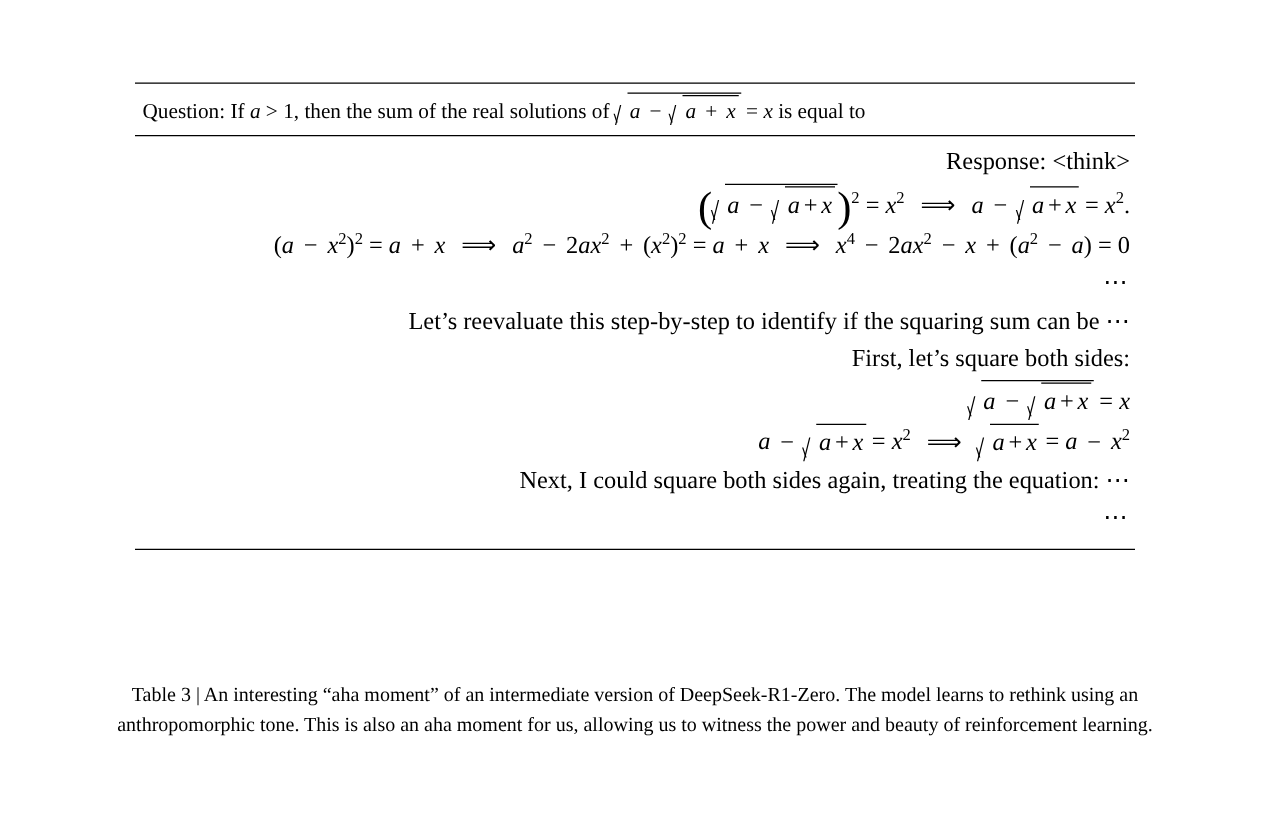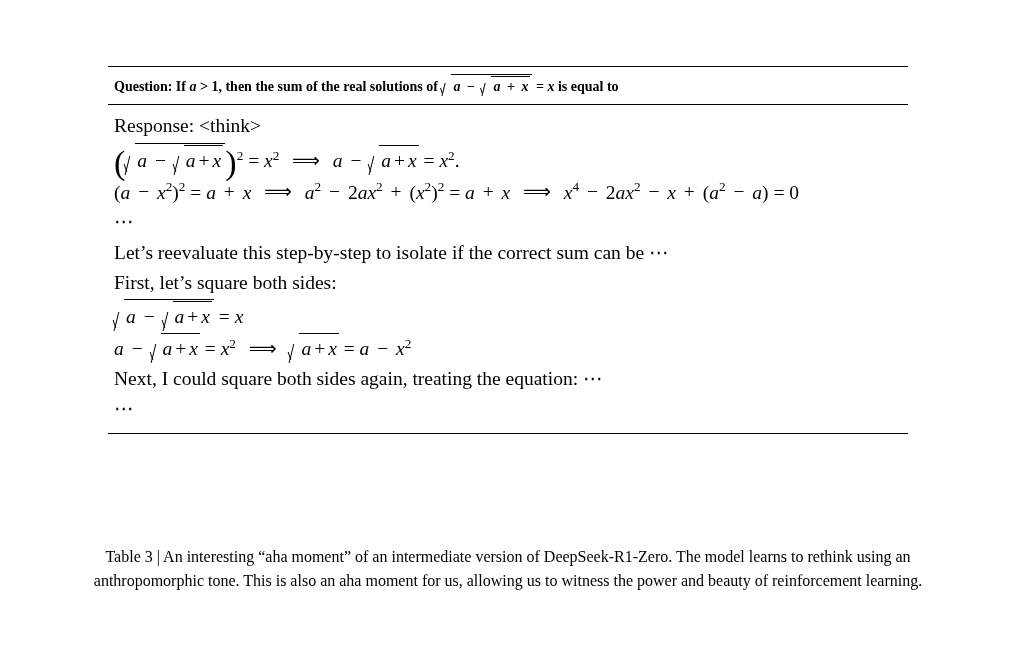--- a/index.html
+++ b/index.html
@@ -31,33 +31,33 @@
   .rule-thick {
     border-top: 1.6px solid #000;
     width: 100%;
   }
   .rule-thin {
     border-top: 1.1px solid #000;
     width: 100%;
   }
   .qrow {
     padding: 7px 4px 7px 6px;
-    font-size: 14px;
+    font-size: 17px;
     line-height: 1.35;
     white-space: nowrap;
-    font-weight: bold;
   }
   .body-rows {
     padding: 6px 4px 8px 6px;
     font-size: 19.5px;
     line-height: 1.47;
   }
   .line {
     white-space: nowrap;
     margin: 1.5px 0;
+    text-align: right;
   }
   .aha {
     color: #d2322d;
   }
   .caption {
     position: absolute;
     left: 50px;
     top: 545px;
     width: 916px;
     text-align: center;
@@ -144,21 +144,21 @@
       </div>
 
 
       <div class="line">
         (<i class="mi">a</i> <span class="op">−</span> <i class="mi">x</i><sup class="exn">2</sup>)<sup class="exn">2</sup> = <i class="mi">a</i> <span class="op">+</span> <i class="mi">x</i> &nbsp;<span class="op">⟹</span>&nbsp; <i class="mi">a</i><sup class="exn">2</sup> <span class="op">−</span> 2<i class="mi">ax</i><sup class="exn">2</sup> <span class="op">+</span> (<i class="mi">x</i><sup class="exn">2</sup>)<sup class="exn">2</sup> = <i class="mi">a</i> <span class="op">+</span> <i class="mi">x</i> &nbsp;<span class="op">⟹</span>&nbsp; <i class="mi">x</i><sup class="exn">4</sup> <span class="op">−</span> 2<i class="mi">ax</i><sup class="exn">2</sup> <span class="op">−</span> <i class="mi">x</i> <span class="op">+</span> (<i class="mi">a</i><sup class="exn">2</sup> <span class="op">−</span> <i class="mi">a</i>) = 0
       </div>
 
       <div class="line ellipsis">⋯</div>
 
 
-      <div class="line">Let’s reevaluate this step-by-step to isolate if the correct sum can be ⋯</div>
+      <div class="line">Let’s reevaluate this step-by-step to identify if the squaring sum can be ⋯</div>
 
 
       <div class="line">First, let’s square both sides:</div>
 
       <div class="line">
         <span class="sqrt"><span class="radicand"><i class="mi">a</i> <span class="op">−</span> <span class="sqrt"><span class="radicand"><i class="mi">a</i><span class="op">+</span><i class="mi">x</i></span></span></span></span> = <i class="mi">x</i>
       </div>
 
       <div class="line">
         <i class="mi">a</i> <span class="op">−</span> <span class="sqrt"><span class="radicand"><i class="mi">a</i><span class="op">+</span><i class="mi">x</i></span></span> = <i class="mi">x</i><sup class="exn">2</sup> &nbsp;<span class="op">⟹</span>&nbsp; <span class="sqrt"><span class="radicand"><i class="mi">a</i><span class="op">+</span><i class="mi">x</i></span></span> = <i class="mi">a</i> <span class="op">−</span> <i class="mi">x</i><sup class="exn">2</sup>

